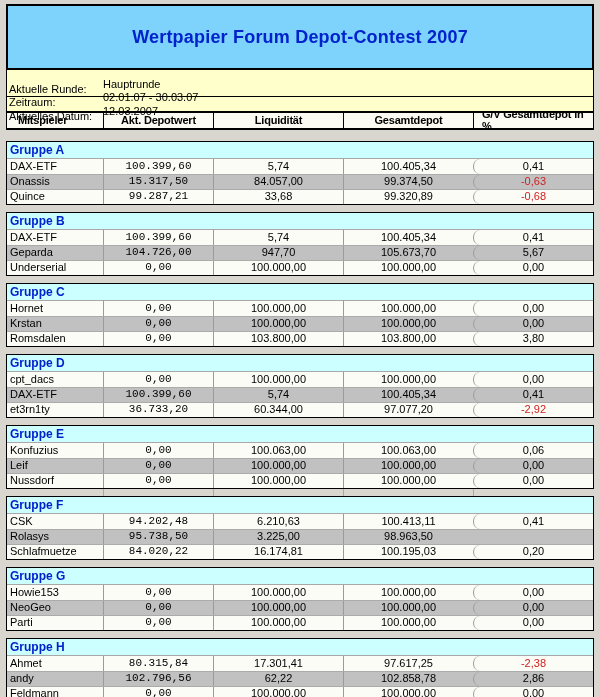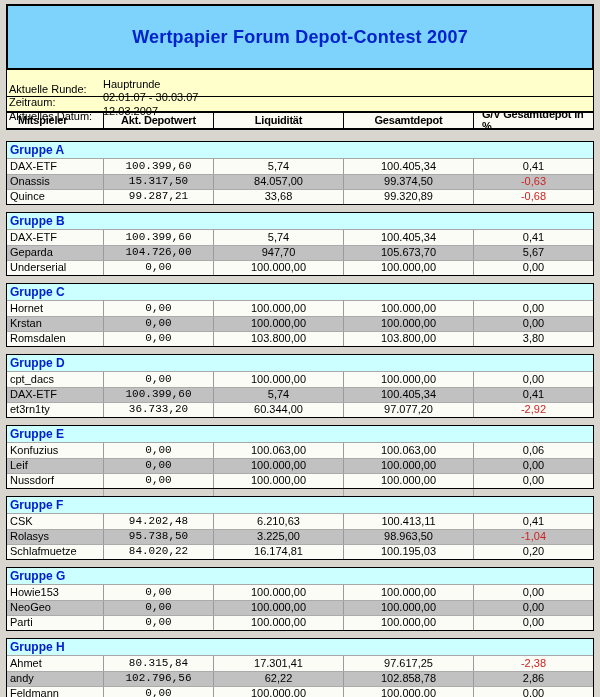--- a/index.html
+++ b/index.html
@@ -59,21 +59,21 @@
   .group-name { color:#0022CC; font-weight:bold; font-size:12px; }
   .data-row { display:flex; height:15px; font-size:11px; line-height:13px; }
   .data-row + .data-row { border-top:1px solid #ABABAB; }
   .data-row.alt { background:#C1C1C1; }
   .cell { height:100%; display:flex; align-items:center; overflow:hidden; }
   .cell + .cell { border-left:1px solid #9B9B9B; }
   .c-player { width:96px; padding-left:3px; }
   .c2 { width:110px;font-family:Liberation Mono, monospace; }
   .c3 { width:130px; }
   .c4 { width:130px; }
-  .c5 { flex:1; }
+  .c5 { flex:1;border-radius:7px; }
   .c-num { justify-content:center; }
   .neg { color:#CC2222; }
 </style>
 </head>
 <body style="background: rgb(216, 214, 206);">
 
 <div class="page">
 
   <div class="title-block">
     <div class="title-text" style="color: rgb(0, 34, 204);">Wertpapier Forum Depot-Contest 2007</div>
@@ -276,21 +276,20 @@
     <div class="cell c3 c-num">6.210,63</div>
     <div class="cell c4 c-num">100.413,11</div>
     <div class="cell c5 c-num c-gv">0,41</div>
   </div>
 
   <div class="data-row alt">
     <div class="cell c-player">Rolasys</div>
     <div class="cell c2 c-num">95.738,50</div>
     <div class="cell c3 c-num">3.225,00</div>
     <div class="cell c4 c-num">98.963,50</div>
-    <div class="cell c5 c-num c-gv neg" style="color: rgb(204, 34, 34);">-1,04</div>
   </div>
 
   <div class="data-row">
     <div class="cell c-player">Schlafmuetze</div>
     <div class="cell c2 c-num">84.020,22</div>
     <div class="cell c3 c-num">16.174,81</div>
     <div class="cell c4 c-num">100.195,03</div>
     <div class="cell c5 c-num c-gv">0,20</div>
   </div>
 </div>

